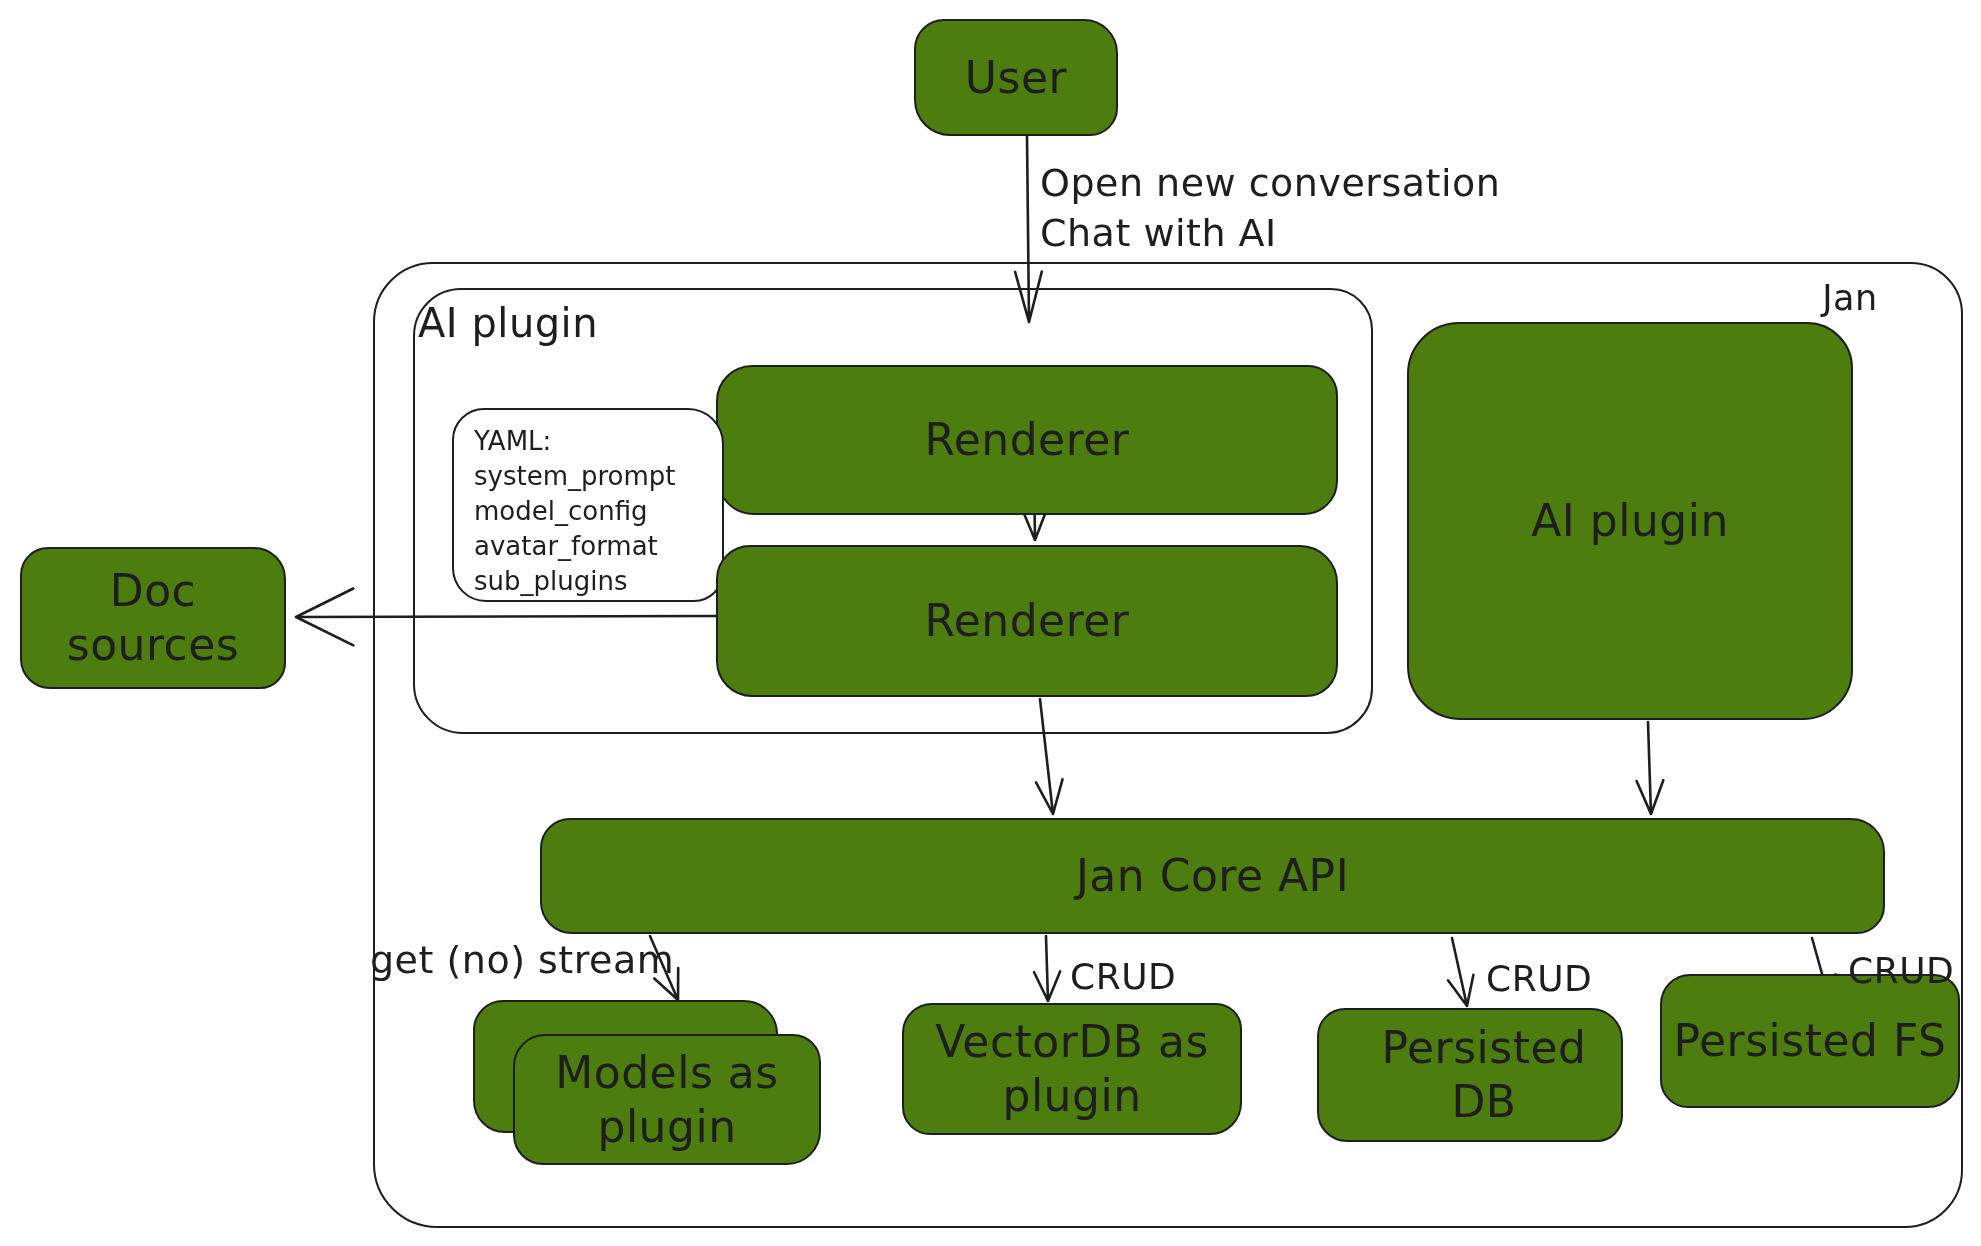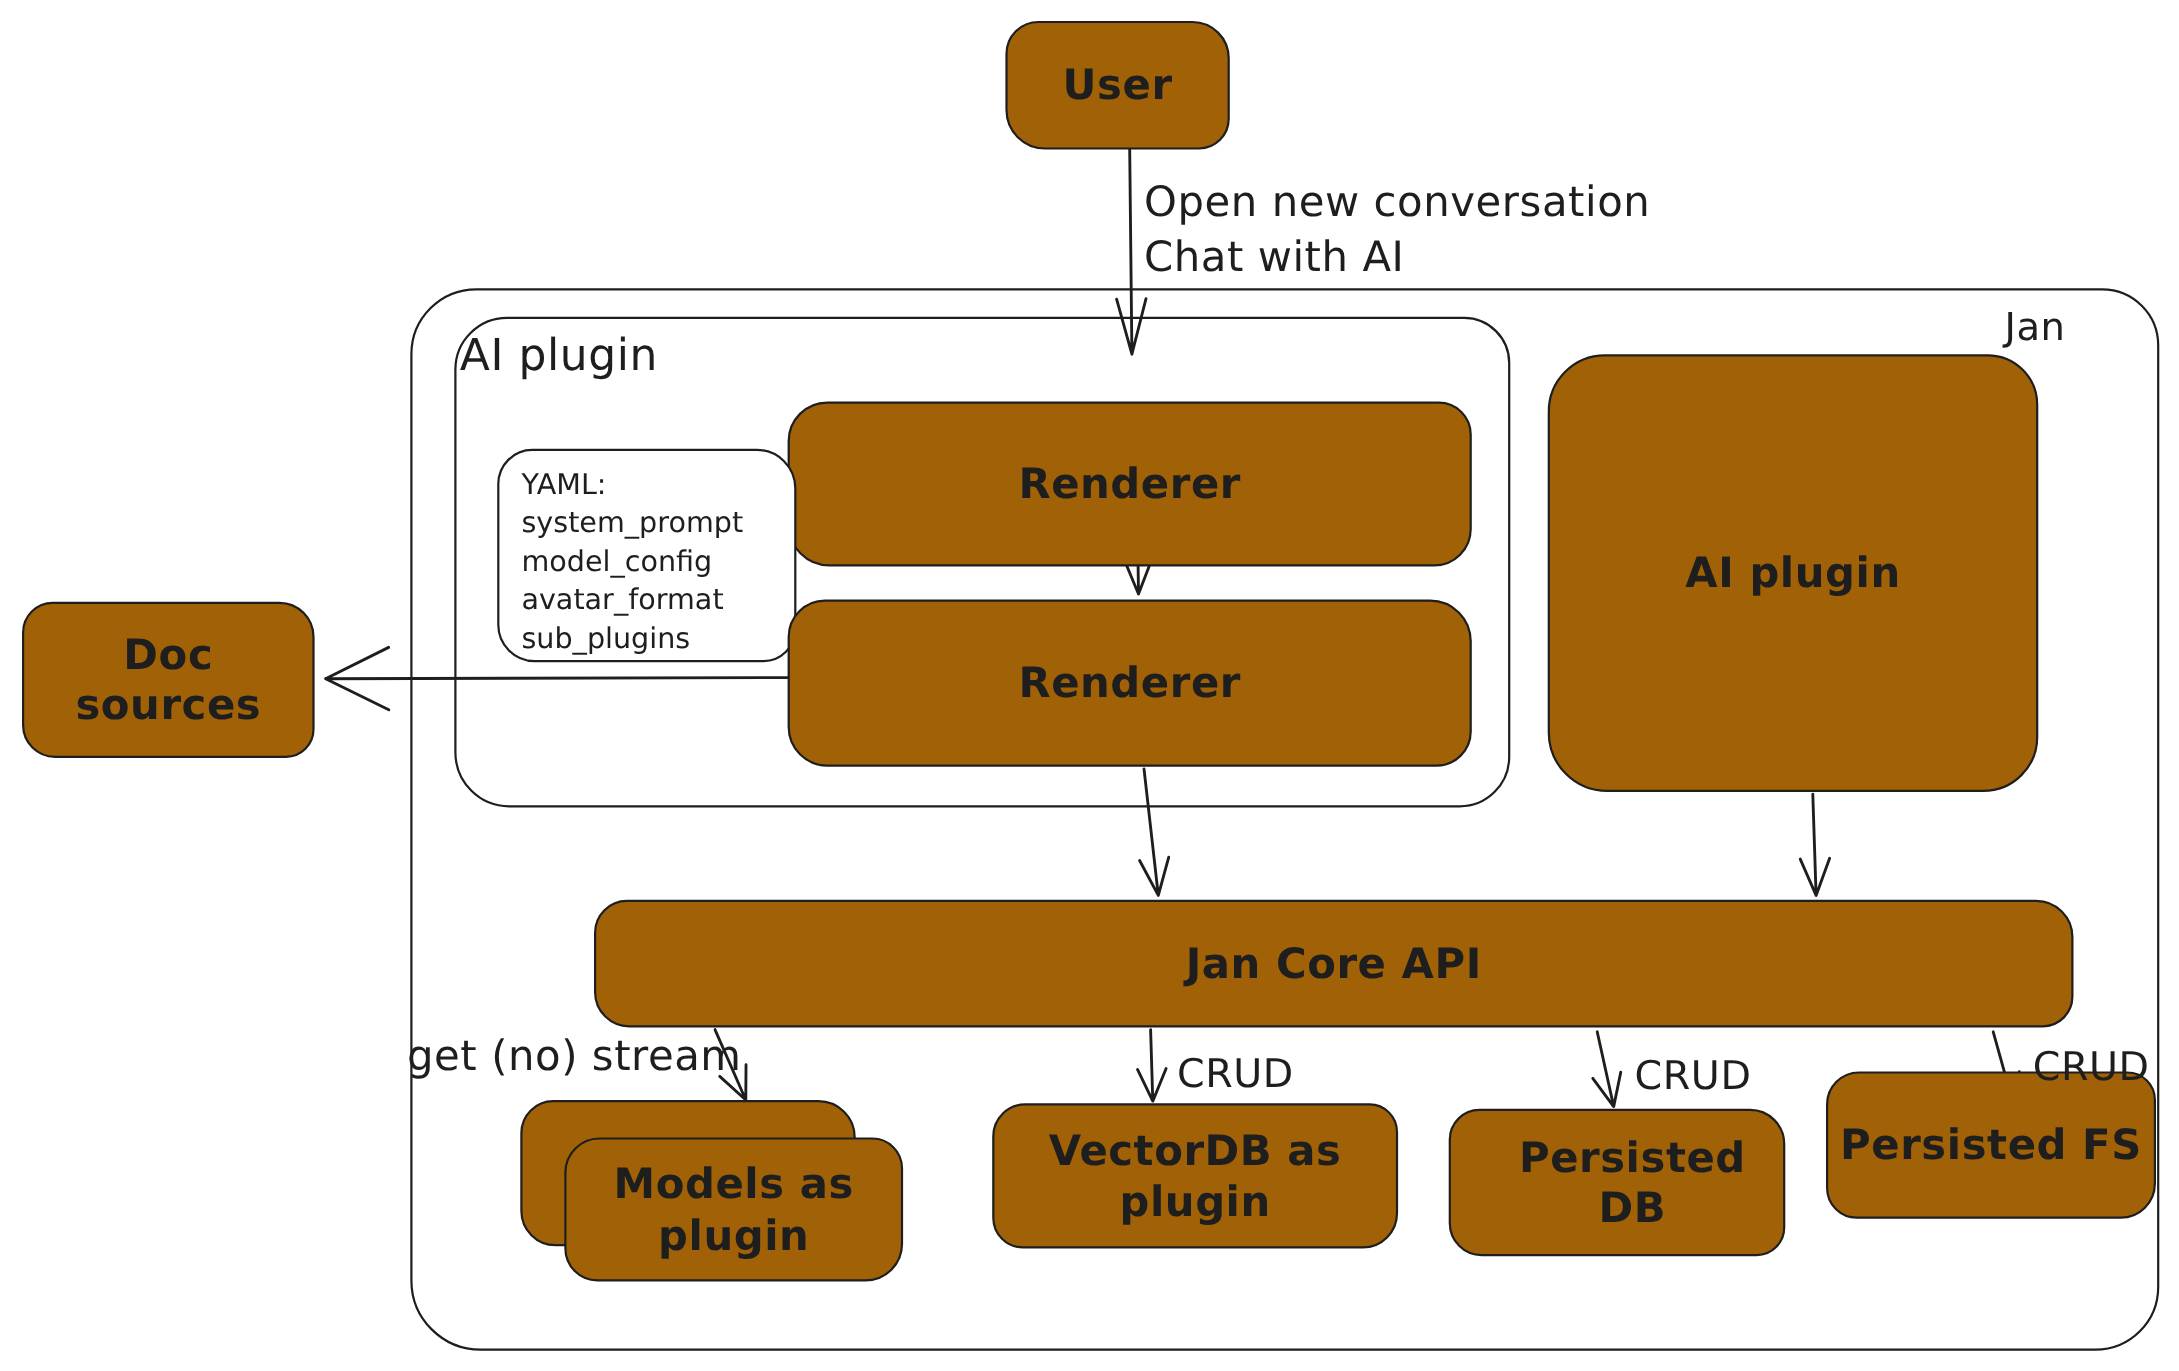--- a/index.html
+++ b/index.html
@@ -10,45 +10,44 @@
     font-family:"DejaVu Sans", sans-serif;
     color:#1e1e1e;
     overflow:hidden;
   }
   .arrows{position:absolute;left:0;top:0;z-index:1;}
   .arrows path{stroke:#1e1e1e;stroke-width:2.6;fill:none;stroke-linecap:round;stroke-linejoin:round;}
 
   .shape{position:absolute;box-sizing:border-box;border:2.6px solid #1e1e1e;}
   .container{background:transparent;z-index:2;}
   .box{
-    background:#a16207;z-index:3;
+    background:#4d7c0f;z-index:3;
     display:flex;align-items:center;justify-content:center;
-    text-align:center;font-size:38px;line-height:1.22;
+    text-align:center;font-size:44px;line-height:1.22;
     letter-spacing:0.5px;
-    font-weight:bold;
   }
   .label{position:absolute;z-index:4;white-space:nowrap;letter-spacing:0.5px;}
 
   
   .user-box{left:914px;top:19px;width:204px;height:117px;border-radius:30px 34px 28px 36px;}
   .jan-container{left:373px;top:262px;width:1590px;height:966px;border-radius:60px 52px 58px 64px;}
   .ai-plugin-container{left:413px;top:288px;width:960px;height:446px;border-radius:48px 42px 46px 50px;}
   .renderer-box{left:716px;top:318px;width:622px;height:150px;border-radius:36px 30px 34px 38px;margin-top:47px;}
   .yaml-box{
     left:423px;top:408px;width:272px;height:194px;border-radius:32px 36px 30px 34px;
     z-index:3;background:#ffffff;display:block;
     padding:14px 0 0 20px;font-size:26px;line-height:35px;text-align:left;margin-left:29px;
   }
   .backend-box{left:716px;top:545px;width:622px;height:152px;border-radius:34px 38px 32px 36px;}
   .ai-plugin-box{left:1407px;top:322px;width:446px;height:398px;border-radius:52px 46px 50px 54px;}
   .doc-sources-box{left:20px;top:547px;width:266px;height:142px;border-radius:28px 32px 26px 30px;}
   .core-api-box{left:540px;top:818px;width:1345px;height:116px;border-radius:30px 34px 28px 32px;}
   .models-back-box{left:473px;top:1000px;width:305px;height:133px;border-radius:30px 34px 28px 32px;}
   .models-front-box{left:513px;top:1034px;width:308px;height:131px;border-radius:32px 28px 34px 30px;}
-  .vectordb-box{left:902px;top:1003px;width:369px;height:132px;border-radius:30px 26px 32px 28px;}
+  .vectordb-box{left:902px;top:1003px;width:340px;height:132px;border-radius:30px 26px 32px 28px;}
   .persisted-db-box{left:1317px;top:1008px;width:306px;height:134px;border-radius:28px 32px 26px 30px;padding-left:28px;}
   .persisted-fs-box{left:1660px;top:974px;width:300px;height:134px;border-radius:30px 26px 32px 28px;}
 
   
   .user-arrow-label{left:1040px;top:158px;font-size:38px;line-height:50px;}
   .jan-label{left:1750px;top:278px;width:200px;text-align:center;font-size:35px;}
   .ai-plugin-container-label{left:418px;top:300px;font-size:40px;}
   .get-stream-label{left:370px;top:938px;font-size:38px;}
   .crud-label-1{left:1070px;top:956px;font-size:36px;}
   .crud-label-2{left:1486px;top:958px;font-size:36px;}

